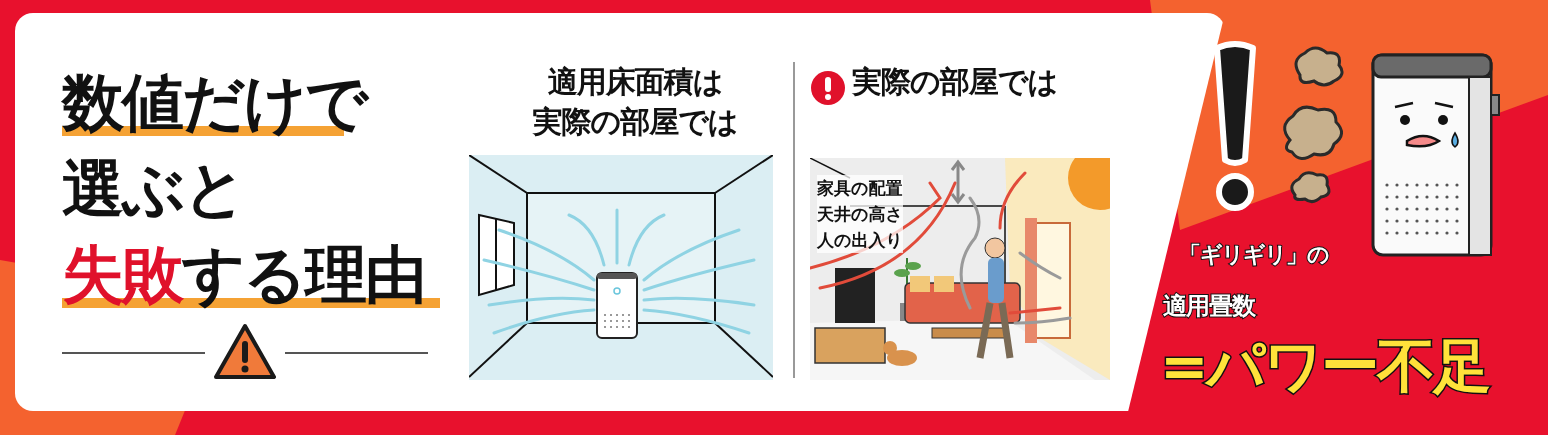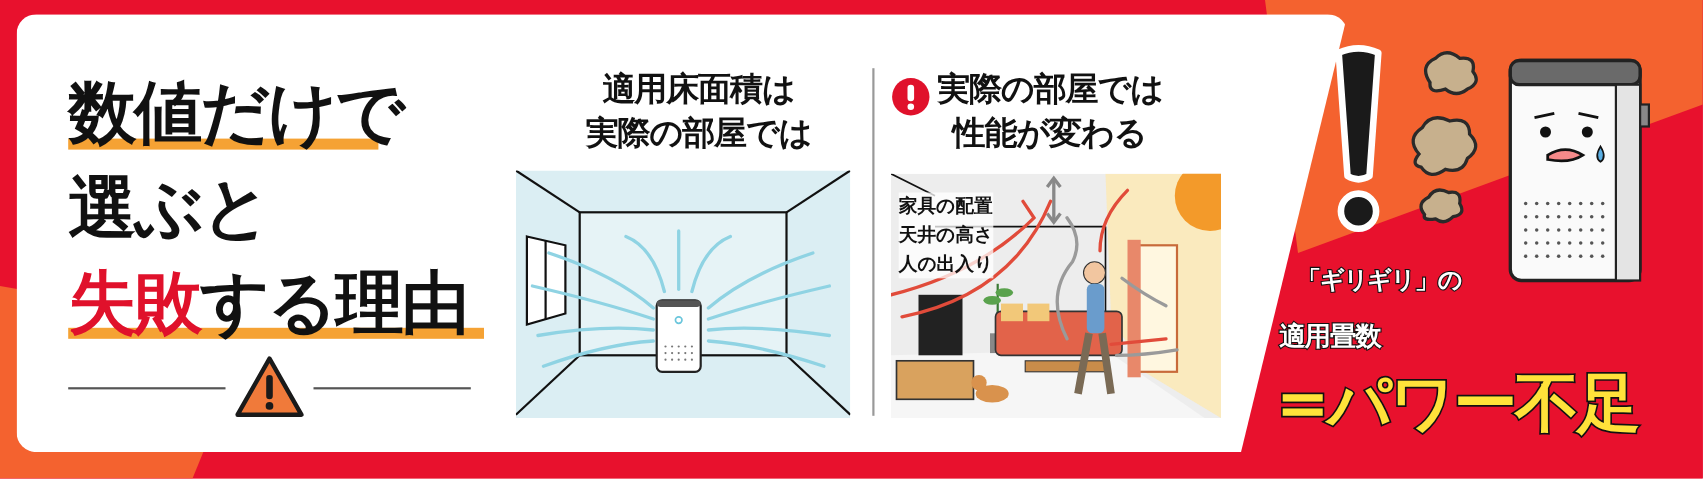--- a/index.html
+++ b/index.html
@@ -138,21 +138,20 @@
 
 <div class="vdivider"></div>
 
 <svg style="position:absolute; left:810px; top:70px;" width="36" height="36" viewBox="0 0 36 36">
   <circle cx="18" cy="18" r="17" fill="#e0112b"></circle>
   <rect x="15" y="7" width="6" height="15" rx="3" fill="#fff"></rect>
   <circle cx="18" cy="27" r="3" fill="#fff"></circle>
 </svg>
 <div class="panel-title" style="left:852px; top:62px; width:260px; text-align:left;">
   <div>実際の部屋では</div>
-  <div style="padding-left:14px;">性能が変わる</div>
 </div>
 <svg style="position:absolute; left:810px; top:158px;" width="300" height="222" viewBox="0 0 300 222">
   <rect x="0" y="0" width="300" height="222" fill="#ededed"></rect>
   <polygon points="195,0 300,0 300,222 230,180 200,130" fill="#fbe9b8" opacity="0.9"></polygon>
   <line x1="0" y1="0" x2="40" y2="20" stroke="#111" stroke-width="1.5"></line>
   <line x1="40" y1="48" x2="195" y2="48" stroke="#111" stroke-width="1.5"></line>
   <line x1="195" y1="48" x2="195" y2="160" stroke="#111" stroke-width="1.5"></line>
   <polygon points="0,165 195,160 285,222 0,222" fill="#f6f6f6"></polygon>
   <circle cx="290" cy="20" r="32" fill="#f39a2a"></circle>
   <rect x="225" y="65" width="35" height="115" fill="#fff7e0" stroke="#c86a3a" stroke-width="2"></rect>

